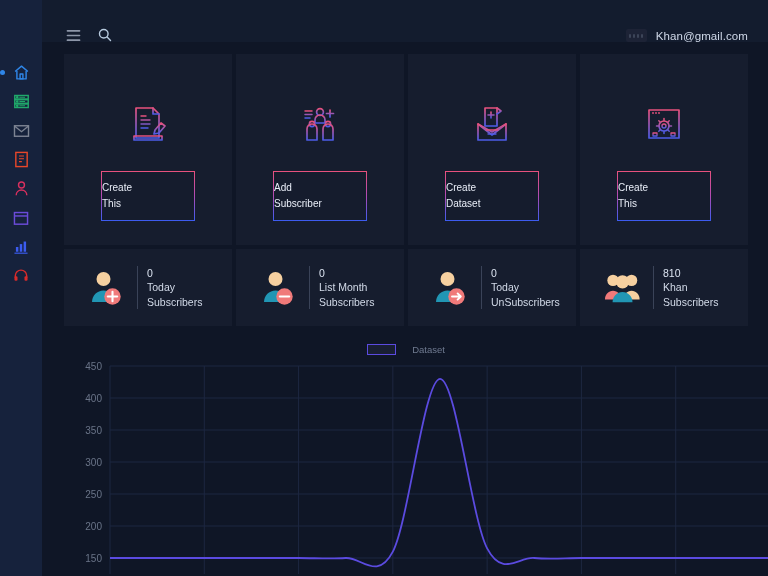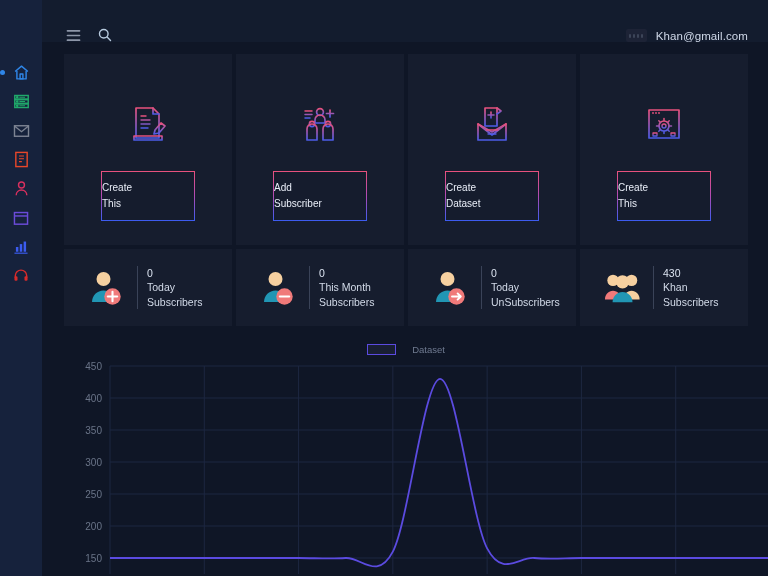--- a/index.html
+++ b/index.html
@@ -388,21 +388,21 @@
           <div class="stat-icon">
             <svg width="36" height="38" viewBox="0 0 36 38">
               <circle cx="15.5" cy="10" r="7" fill="#f6d0a0"></circle>
               <path d="M4 33c0-6.4 5.2-11.5 11.5-11.5S27 26.6 27 33z" fill="#2196b4"></path>
               <circle cx="24.5" cy="27.5" r="8.2" fill="#f07a7a"></circle>
               <path d="M19.8 27.5h9.4" stroke="#ffffff" stroke-width="2.1" stroke-linecap="round"></path>
             </svg>
           </div>
           <div class="stat-text">
             <span class="stat-val">0</span>
-            <span>This Month</span>
+            <span>List Month</span>
             <span>Subscribers</span>
           </div>
         </div>
 
         <div class="stat-card">
           <div class="stat-icon">
             <svg width="36" height="38" viewBox="0 0 36 38">
               <circle cx="15.5" cy="10" r="7" fill="#f6d0a0"></circle>
               <path d="M4 33c0-6.4 5.2-11.5 11.5-11.5S27 26.6 27 33z" fill="#2196b4"></path>
               <circle cx="24.5" cy="27.5" r="8.2" fill="#f07a7a"></circle>
@@ -421,21 +421,21 @@
             <svg width="40" height="38" viewBox="0 0 40 38">
               <circle cx="9.5" cy="11" r="6" fill="#f6d0a0"></circle>
               <path d="M1 31c0-5 3.8-9 8.5-9s8.5 4 8.5 9z" fill="#f07a7a"></path>
               <circle cx="29" cy="11" r="6" fill="#f6d0a0"></circle>
               <path d="M20.5 31c0-5 3.8-9 8.5-9s8.5 4 8.5 9z" fill="#f6d0a0"></path>
               <circle cx="19.5" cy="12.5" r="7" fill="#f6d0a0"></circle>
               <path d="M9 34c0-6 4.7-10.8 10.5-10.8S30 28 30 34z" fill="#2196b4"></path>
             </svg>
           </div>
           <div class="stat-text">
-            <span class="stat-val">430</span>
+            <span class="stat-val">810</span>
             <span>Khan</span>
             <span>Subscribers</span>
           </div>
         </div>
       </div>
 
       <div class="chart-wrap">
         <div class="legend">
           <span class="legend-swatch"></span>
           <span class="legend-label">Dataset</span>

